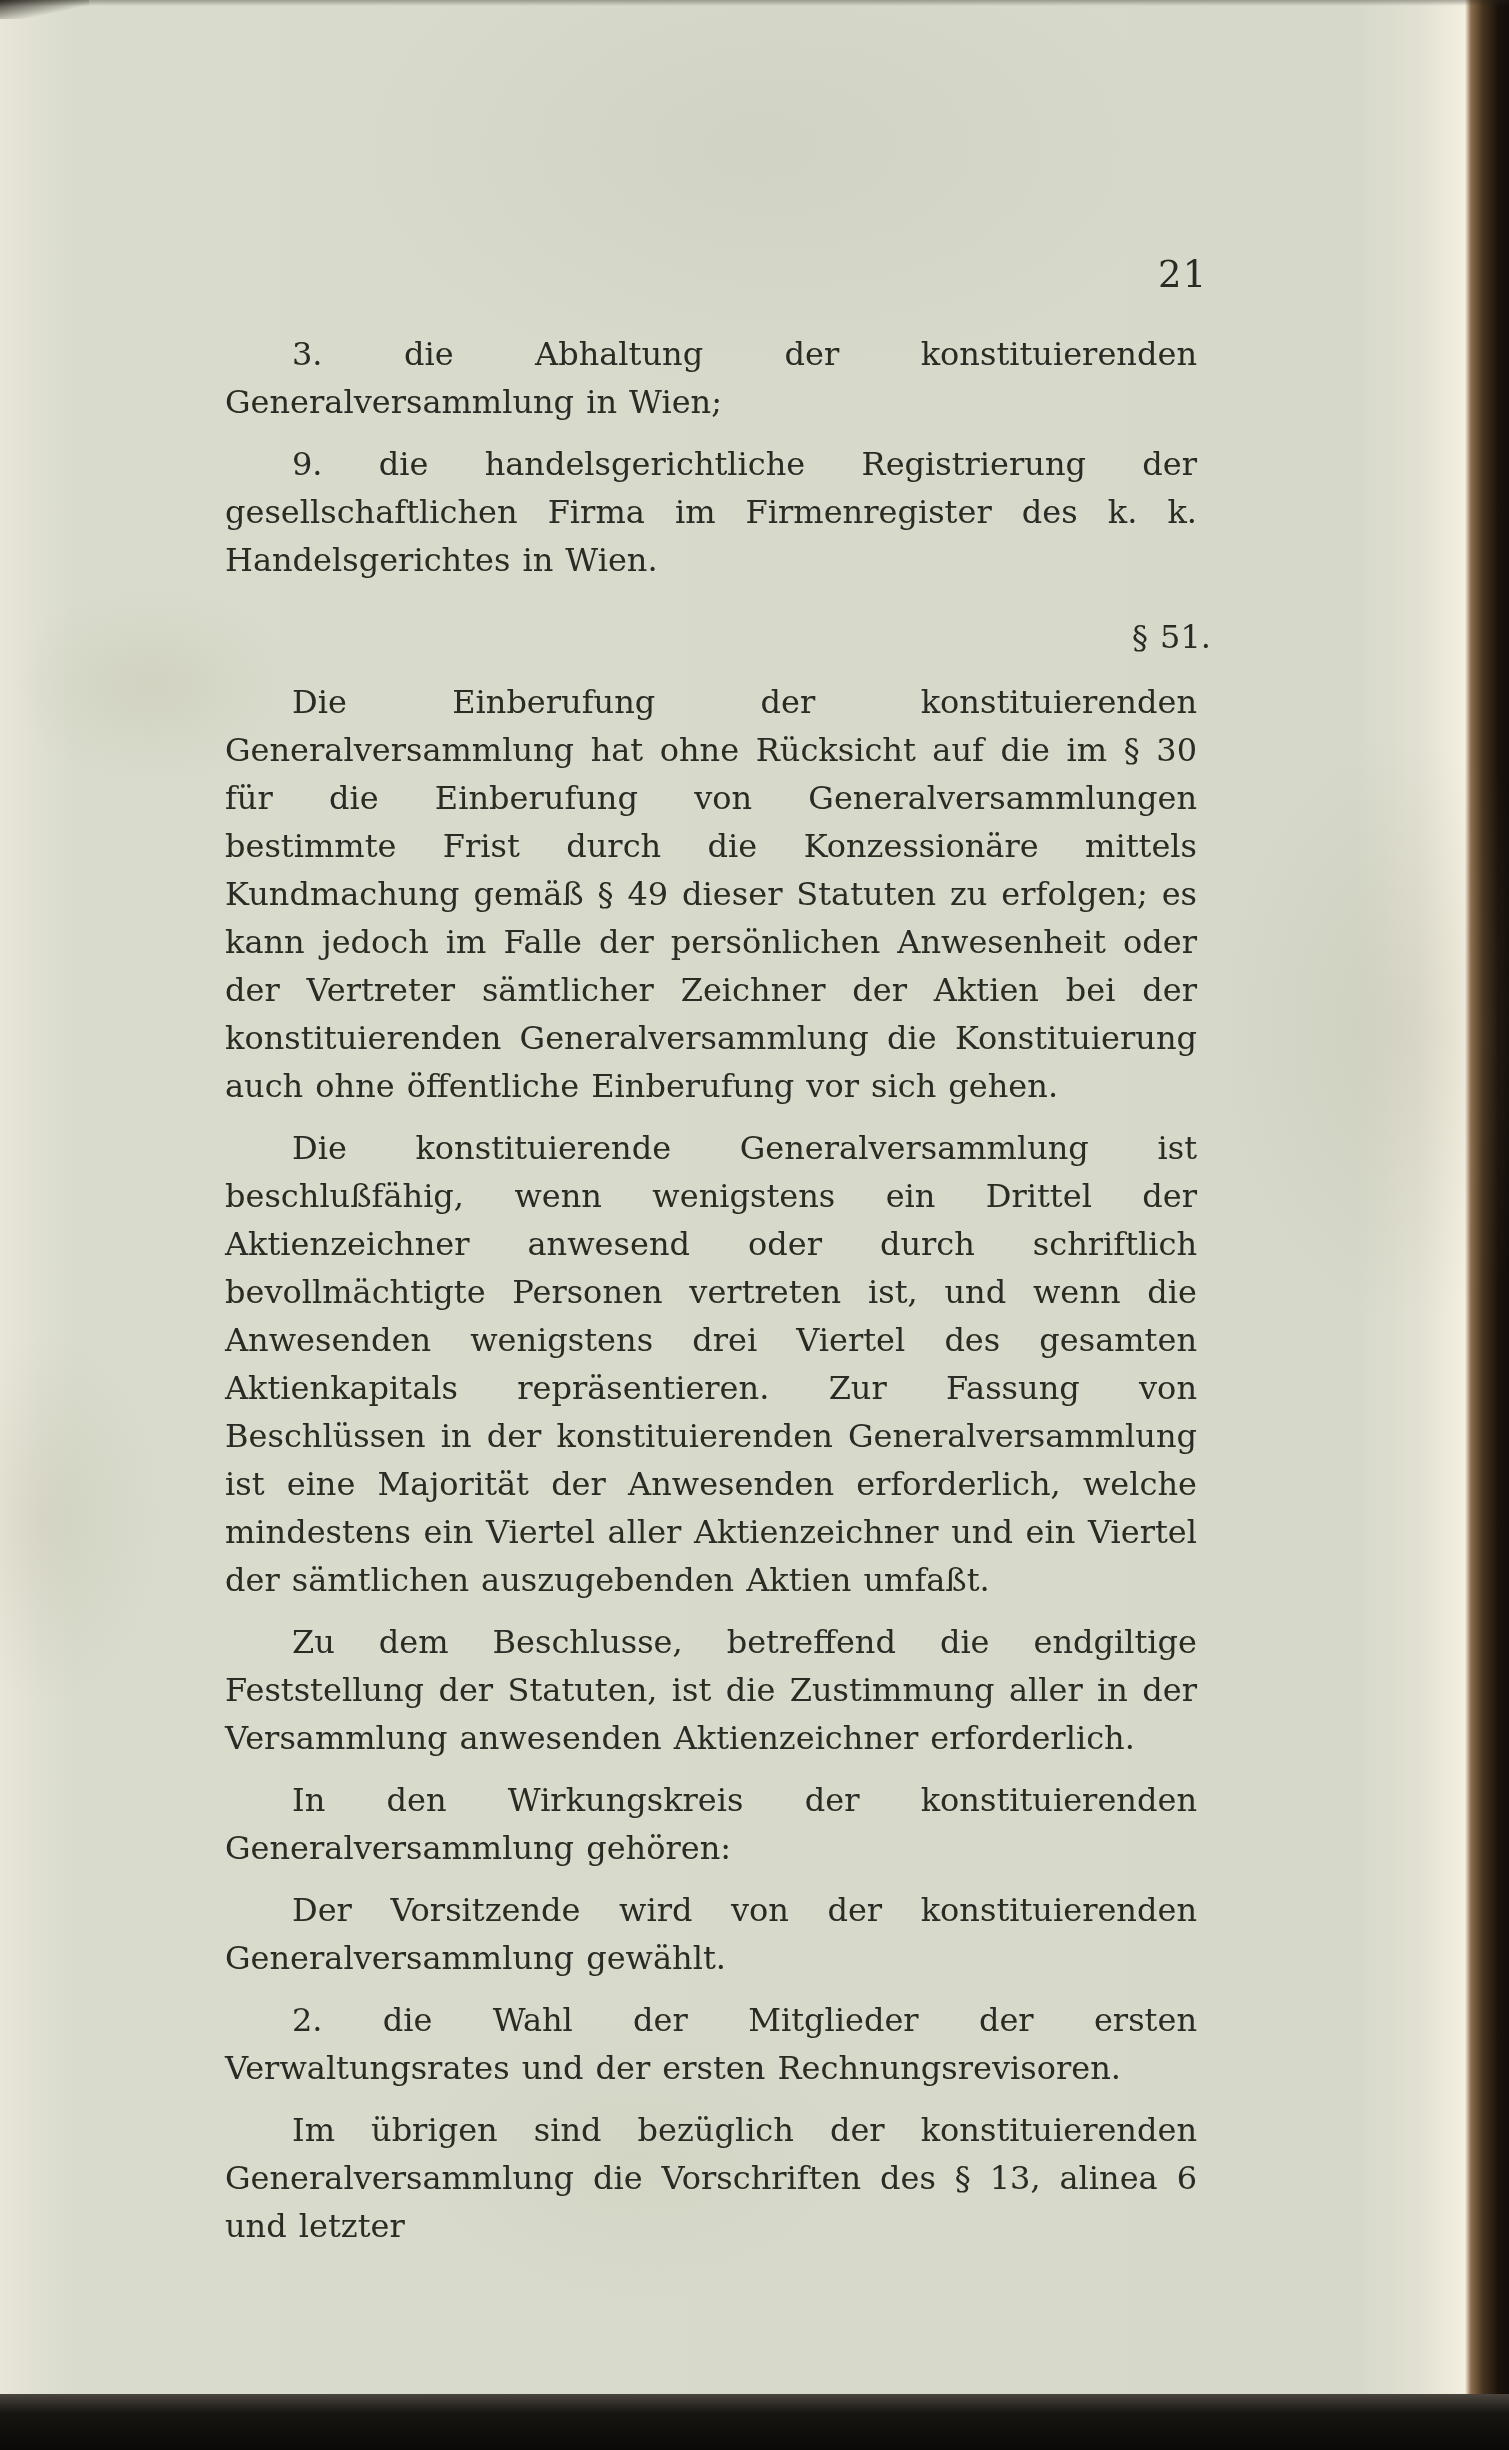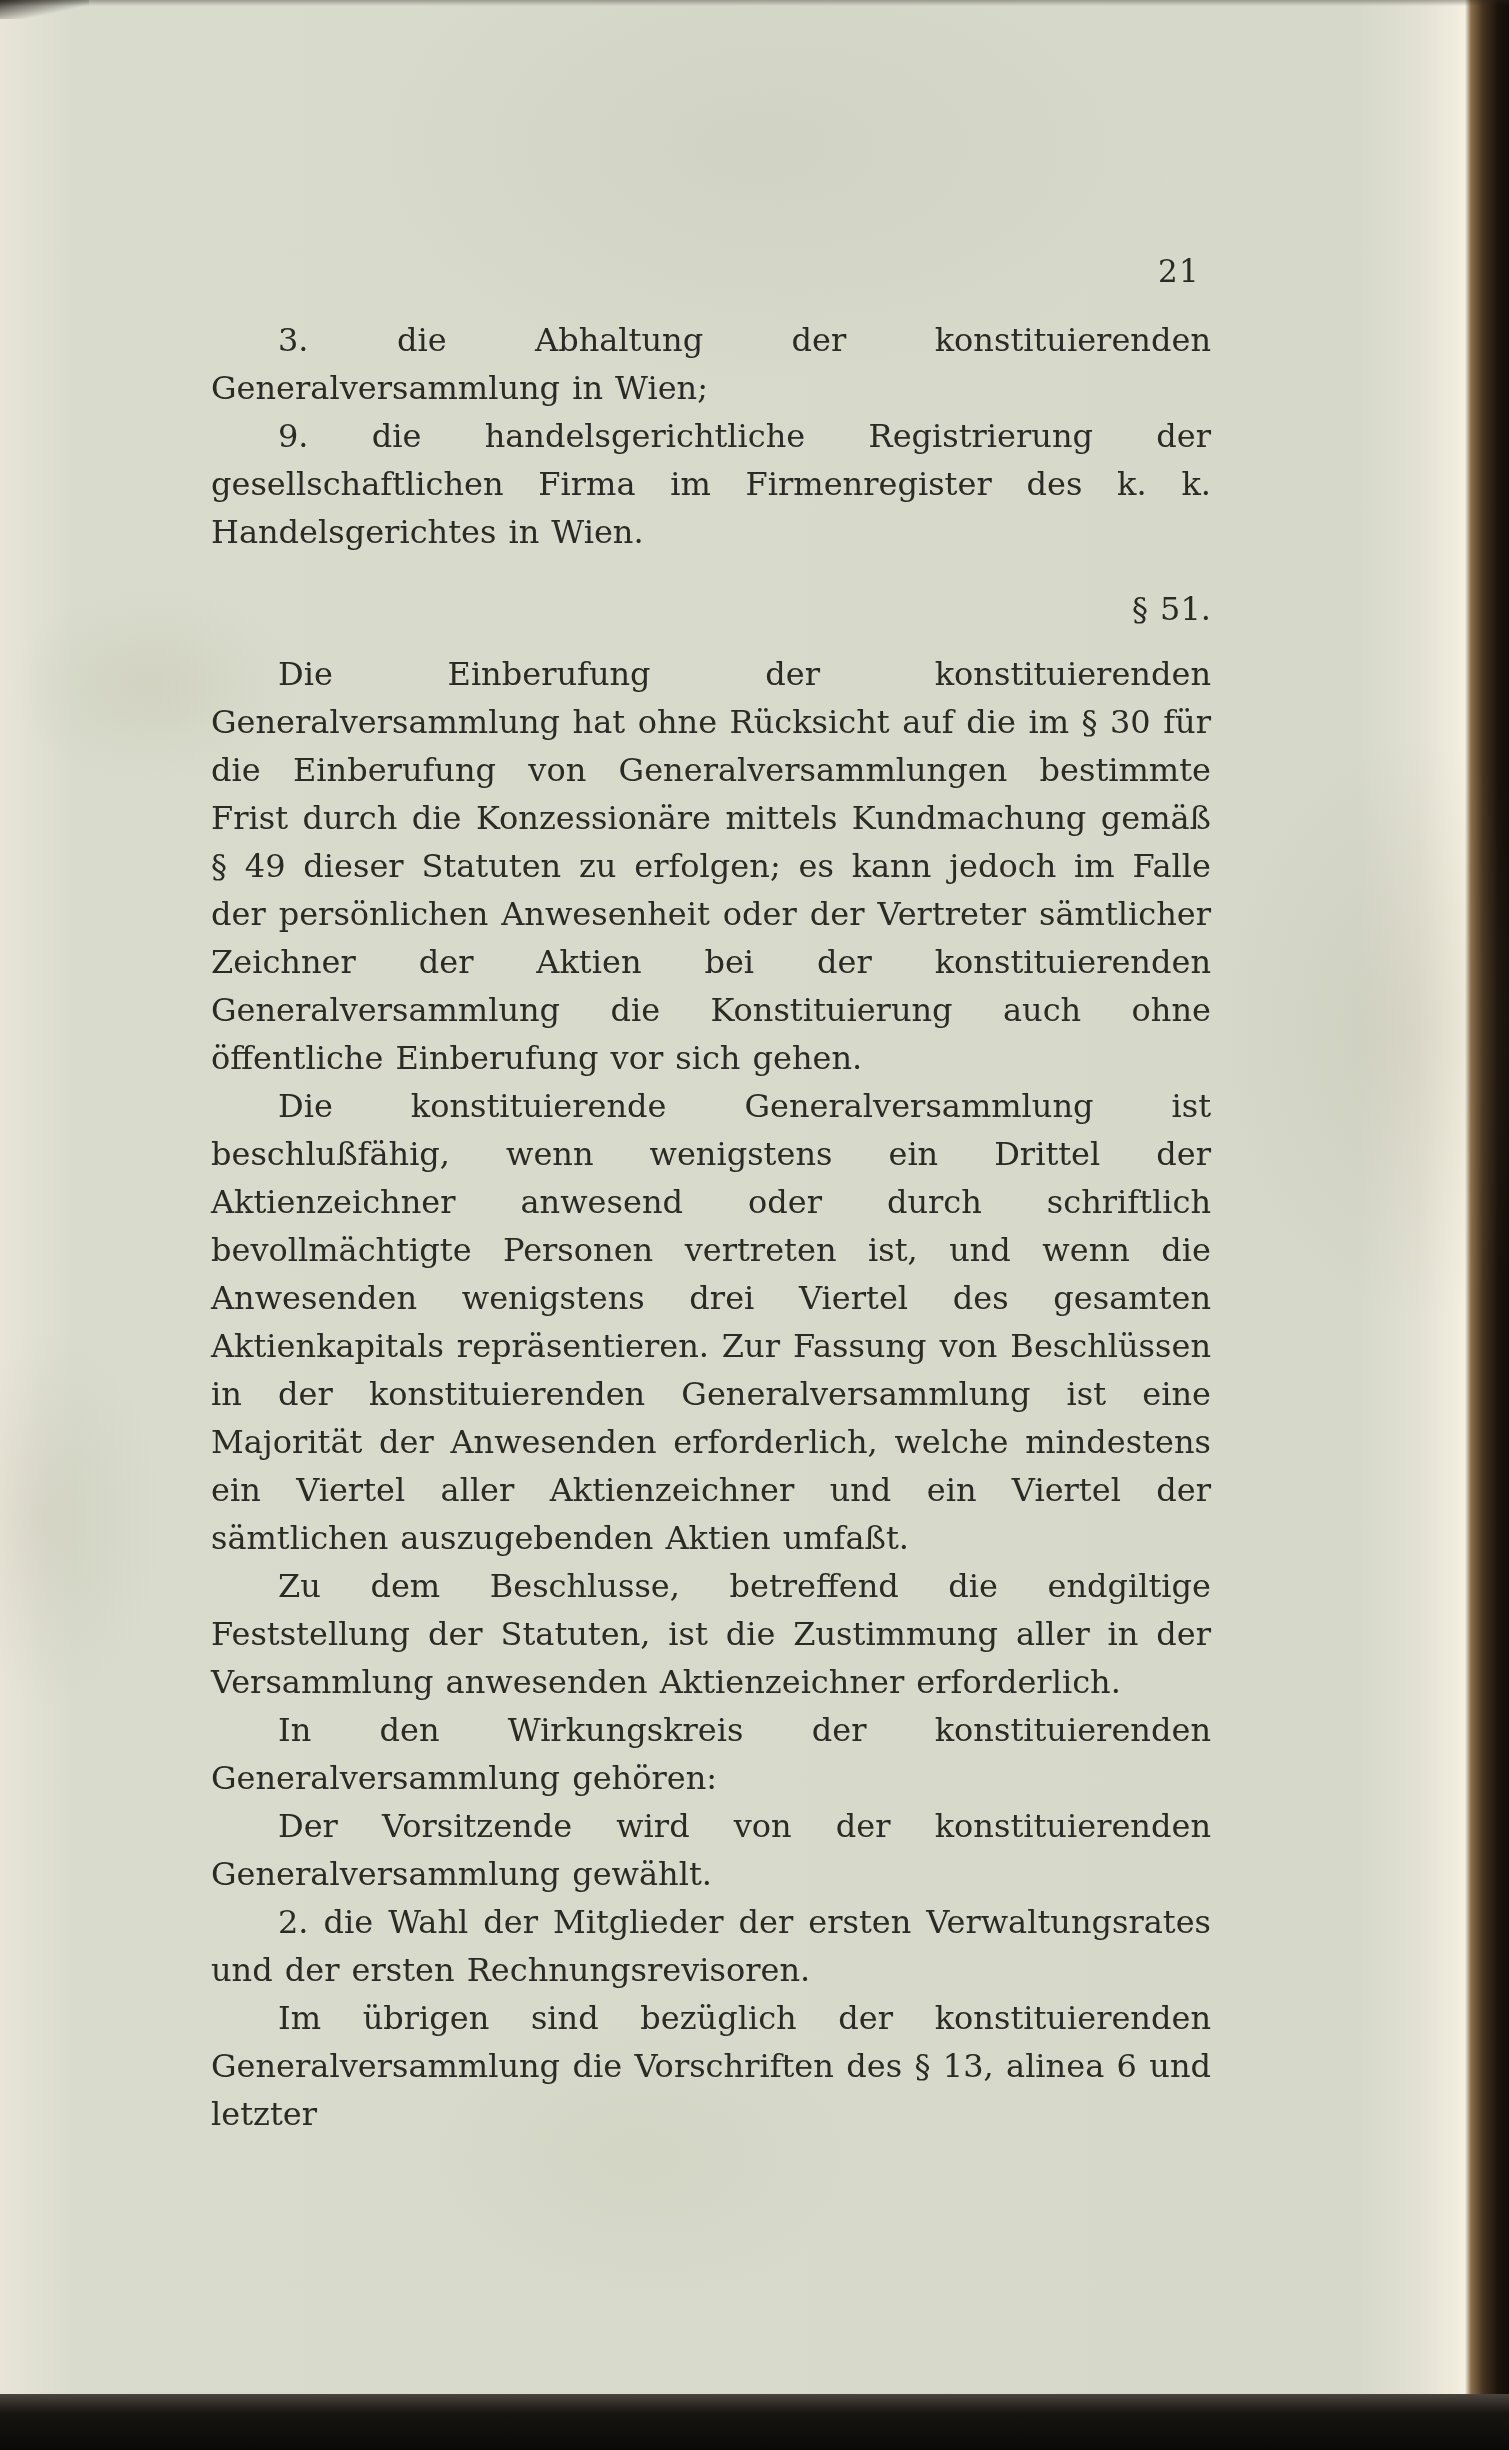--- a/index.html
+++ b/index.html
@@ -66,37 +66,37 @@
     position: absolute;
     left: 0; right: 0; bottom: 0;
     height: 56px;
     background: linear-gradient(180deg, #4a453d 0%, #171511 34%, #0a0908 100%);
   }
   .page-number {
     position: absolute;
     top: 253px;
     left: 1158px;
     width: 51px;
-    font-size: 31px;
+    font-size: 37px;
     color: #2c2a25;
     letter-spacing: 1.3px;
   }
   .text-block {
     position: absolute;
     left: 211px;
     top: 316px;
     width: 1000px;
     color: #2c2a25;
     font-size: 32px;
     line-height: 48px;
     text-align: justify;
     word-spacing: 1.9px;
   }
   .text-block p {
-    margin: 0;
+    margin: 14px;
     text-indent: 67px;
   }
   .text-block p.section-heading {
     text-align: right;
     text-indent: 0;
     margin: 29px 0 16.5px 0;
   }
 </style>
 </head>
 <body>

